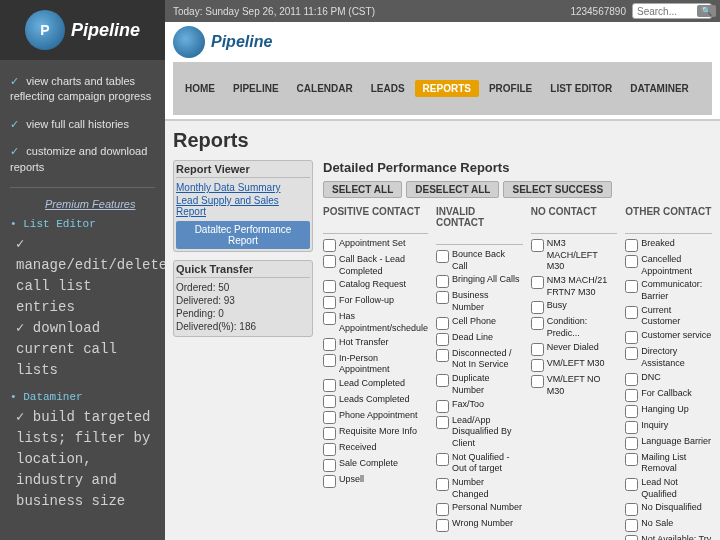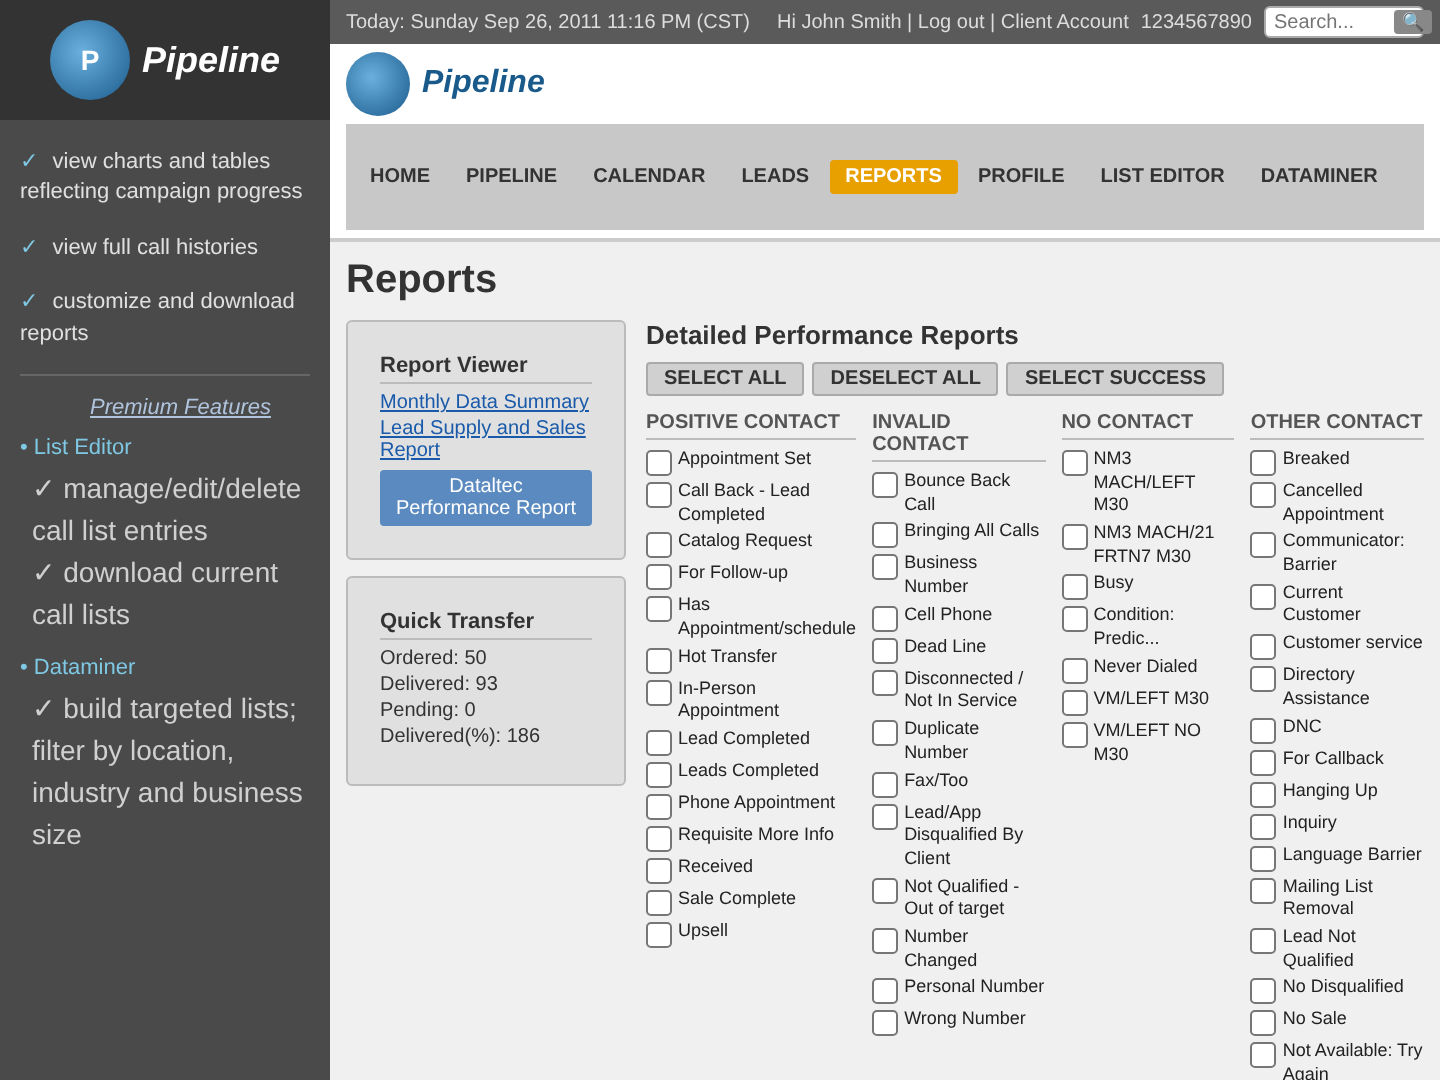--- a/index.html
+++ b/index.html
@@ -58,20 +58,21 @@
     .premium-title {
       color: #b0c4de;
       font-size: 11px;
       font-style: italic;
       text-decoration: underline;
       margin-bottom: 8px;
       margin-left: 35px;
     }
     .premium-section {
       margin-bottom: 10px;
+      font-family: Liberation Mono, monospace;
     }
     .premium-section .section-title {
       color: #7ec8e3;
       font-size: 11px;
       margin-bottom: 4px;
     }
     .premium-section .section-item {
       color: #d0d0d0;
       font-size: 14px;
       line-height: 1.5;
@@ -195,21 +196,21 @@
       margin-right: 10px;
     }
     .right-panel {
       margin-left: 150px;
     }
 
     .panel-section {
       background: #e0e0e0;
       border: 1px solid #bbb;
       border-radius: 3px;
-      padding: 16px;
+      padding: 2px;
       margin-bottom: 8px;
     }
     .panel-section-title {
       font-size: 11px;
       font-weight: bold;
       color: #333;
       margin-bottom: 4px;
       border-bottom: 1px solid #bbb;
       padding-bottom: 2px;
     }
@@ -267,21 +268,21 @@
       gap: 8px;
     }
     .col-group {
       flex: 1;
     }
     .col-header {
       font-size: 10px;
       font-weight: bold;
       color: #555;
       border-bottom: 1px solid #bbb;
-      padding-bottom: 2px;
+      padding-bottom: 16px;
       margin-bottom: 4px;
       text-transform: uppercase;
     }
     .checkbox-item {
       display: flex;
       align-items: flex-start;
       margin-bottom: 2px;
       font-size: 9px;
       color: #222;
       gap: 3px;
@@ -327,21 +328,20 @@
       <div class="section-title">• Dataminer</div>
       <div class="section-item">✓ build targeted lists; filter by location, industry and business size</div>
     </div>
   </div>
 </div>
 
 <div id="main">
   <div id="top-header">
     <span>Today: Sunday Sep 26, 2011 11:16 PM (CST)</span>
     <div class="header-right">
-      <span>Hi John Smith | Log out | Client Account</span>
       <span>1234567890</span>
       <div class="search-box">
         <input type="text" style="border: none; outline: none; font-size: 10px; width: 60px;" placeholder="Search...">
         <button class="search-btn">🔍</button>
       </div>
     </div>
   </div>
 
   <div id="logo-nav-bar">
     <div class="logo-nav-inner">

